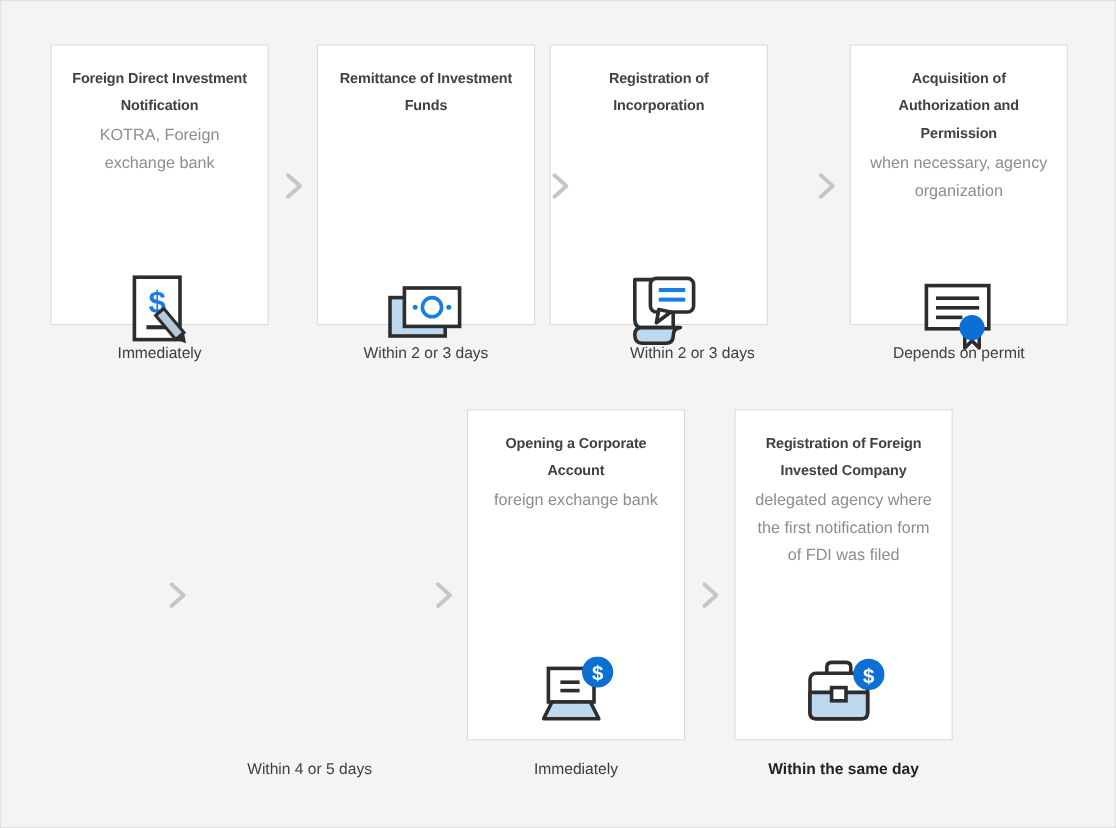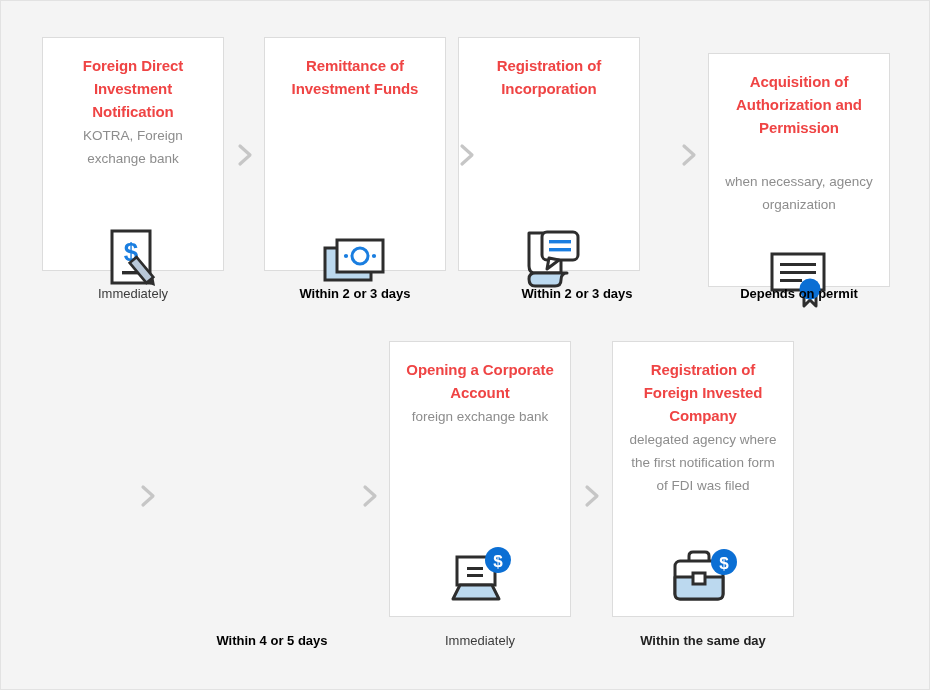--- a/index.html
+++ b/index.html
@@ -27,23 +27,23 @@
     position: absolute;
     box-sizing: border-box;
     background: #ffffff;
     border: 1px solid #dcdcdc;
     display: flex;
     flex-direction: column;
     align-items: center;
     padding-top: 16px;
   }
   .card-title {
-    font-size: 15px;
+    font-size: 12px;
     font-weight: bold;
-    color: #ef4444;
+    color: #404040;
     line-height: 23px;
     text-align: center;
     width: 86%;
     letter-spacing: -0.1px;
   }
   .card-sub {
     font-size: 13.5px;
     font-weight: normal;
     color: #8d8d8d;
     line-height: 23px;
@@ -61,21 +61,21 @@
   }
 
   
   .caption {
     position: absolute;
     text-align: center;
     font-size: 13px;
     line-height: 18px;
     white-space: nowrap;
   }
-  .caption.muted   { color: #000000; font-weight: bold; }
+  .caption.muted   { color: #404040; font-weight: normal; }
   .caption.normal  { color: #3c3c3c; font-weight: normal; }
   .caption.strong  { color: #222222; font-weight: bold;  }
 
   
   .chevron {
     position: absolute;
     width: 22px;
     height: 30px;
     color: #c6c6c6;
   }
@@ -125,21 +125,21 @@
         <path d="M19 45 H51 Q45 45 45 52 Q45 58 39 58 H19 Q13 58 13 51 Q13 45 19 45 Z" fill="#bcd9ef" stroke="#2d2d2d" stroke-width="3" stroke-linejoin="round"></path>
         <rect x="26" y="4" width="36" height="28" rx="5" fill="#ffffff" stroke="#2d2d2d" stroke-width="3"></rect>
         <path d="M33 30 L31 41 L43 32 Z" fill="#ffffff" stroke="#2d2d2d" stroke-width="3" stroke-linejoin="round"></path>
         <rect x="33" y="12" width="22" height="3.4" fill="#1a7ee0"></rect>
         <rect x="33" y="20" width="22" height="3.4" fill="#1a7ee0"></rect>
       </svg>
     </div>
   </div>
   <div class="caption muted" style="left:485px; top:284px; width:182px;">Within 2 or 3 days</div>
 
-  <div class="card" style="left:707px; top:52px; width:182px; height:234px;gap:30px;">
+  <div class="card" style="left:707px; top:36px; width:182px; height:234px;">
     <div class="card-title">Acquisition of Authorization and Permission</div>
     <div class="card-sub">when necessary, agency organization</div>
     <div class="card-icon" style="top:196px;">
       <svg width="70" height="58" viewBox="0 0 70 58">
         <rect x="8" y="4" width="52" height="36" fill="#ffffff" stroke="#2d2d2d" stroke-width="3"></rect>
         <rect x="16" y="13" width="36" height="3" fill="#2d2d2d"></rect>
         <rect x="16" y="21" width="36" height="3" fill="#2d2d2d"></rect>
         <rect x="16" y="29" width="22" height="3" fill="#2d2d2d"></rect>
         <path d="M40 42 H52 V56 L46 50 L40 56 Z" fill="#ffffff" stroke="#2d2d2d" stroke-width="3" stroke-linejoin="round"></path>
         <circle cx="46" cy="39" r="10.5" fill="#0b6fd4"></circle>
@@ -157,21 +157,21 @@
     <svg viewBox="0 0 22 30">
         <path d="M6 6 L16 15 L6 24" fill="none" stroke="currentColor" stroke-width="3.2" stroke-linecap="round" stroke-linejoin="round"></path>
       </svg>
   </div>
   <div class="chevron" style="left:677px; top:139px;">
     <svg viewBox="0 0 22 30">
         <path d="M6 6 L16 15 L6 24" fill="none" stroke="currentColor" stroke-width="3.2" stroke-linecap="round" stroke-linejoin="round"></path>
       </svg>
   </div>
 
-  <div class="caption muted" style="left:180px; top:631px; width:182px;">Within 4 or 5 days</div>
+  <div class="caption muted" style="left:166px; top:631px; width:182px;">Within 4 or 5 days</div>
 
   <div class="card" style="left:388px; top:340px; width:182px; height:276px;">
     <div class="card-title">Opening a Corporate Account</div>
     <div class="card-sub">foreign exchange bank</div>
     <div class="card-icon" style="top:205px;">
       <svg width="74" height="58" viewBox="0 0 74 58">
         <rect x="14" y="10" width="38" height="28" fill="#ffffff" stroke="#2d2d2d" stroke-width="3"></rect>
         <rect x="24" y="20" width="16" height="3" fill="#2d2d2d"></rect>
         <rect x="24" y="27" width="16" height="3" fill="#2d2d2d"></rect>
         <path d="M10 52 L17 38 H49 L56 52 Z" fill="#bcd9ef" stroke="#2d2d2d" stroke-width="3" stroke-linejoin="round"></path>

